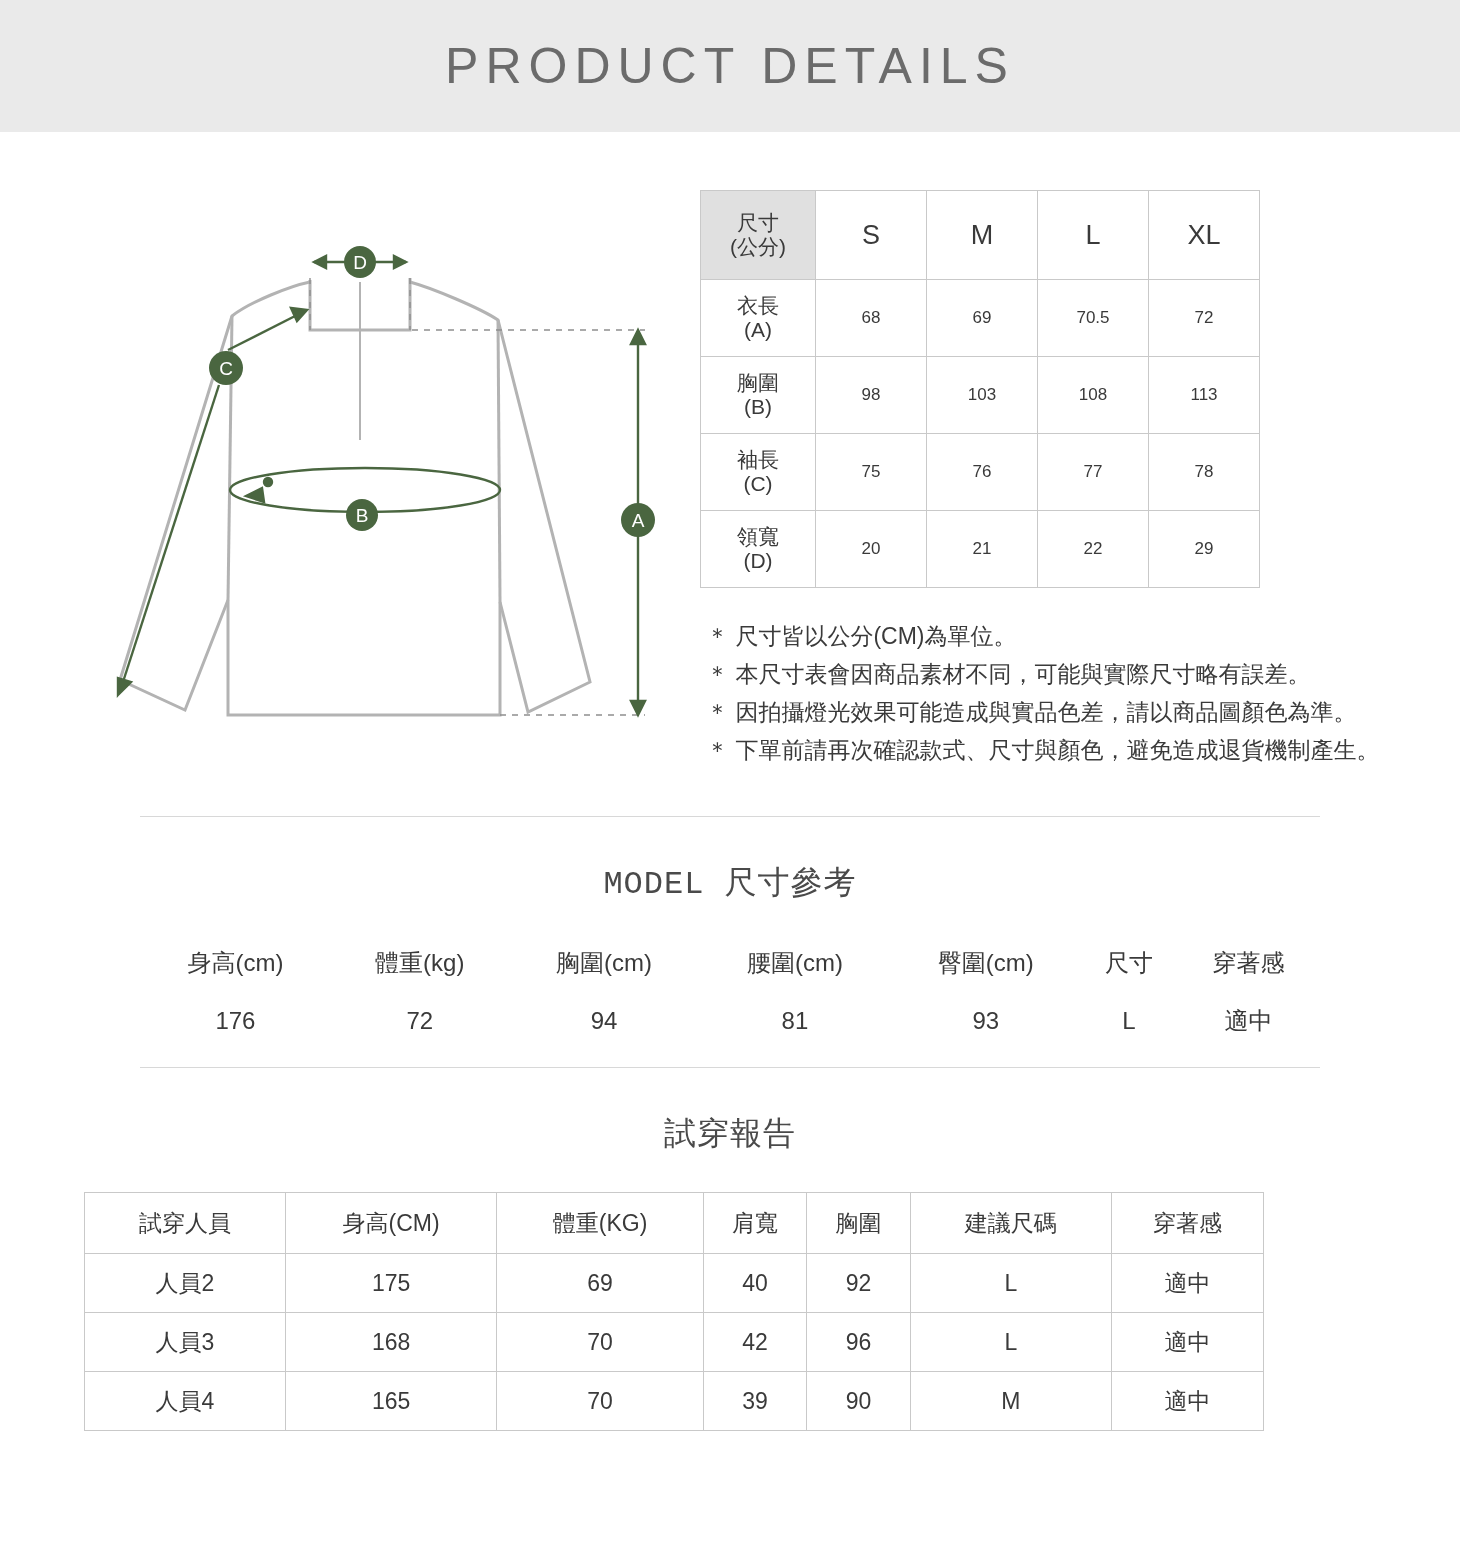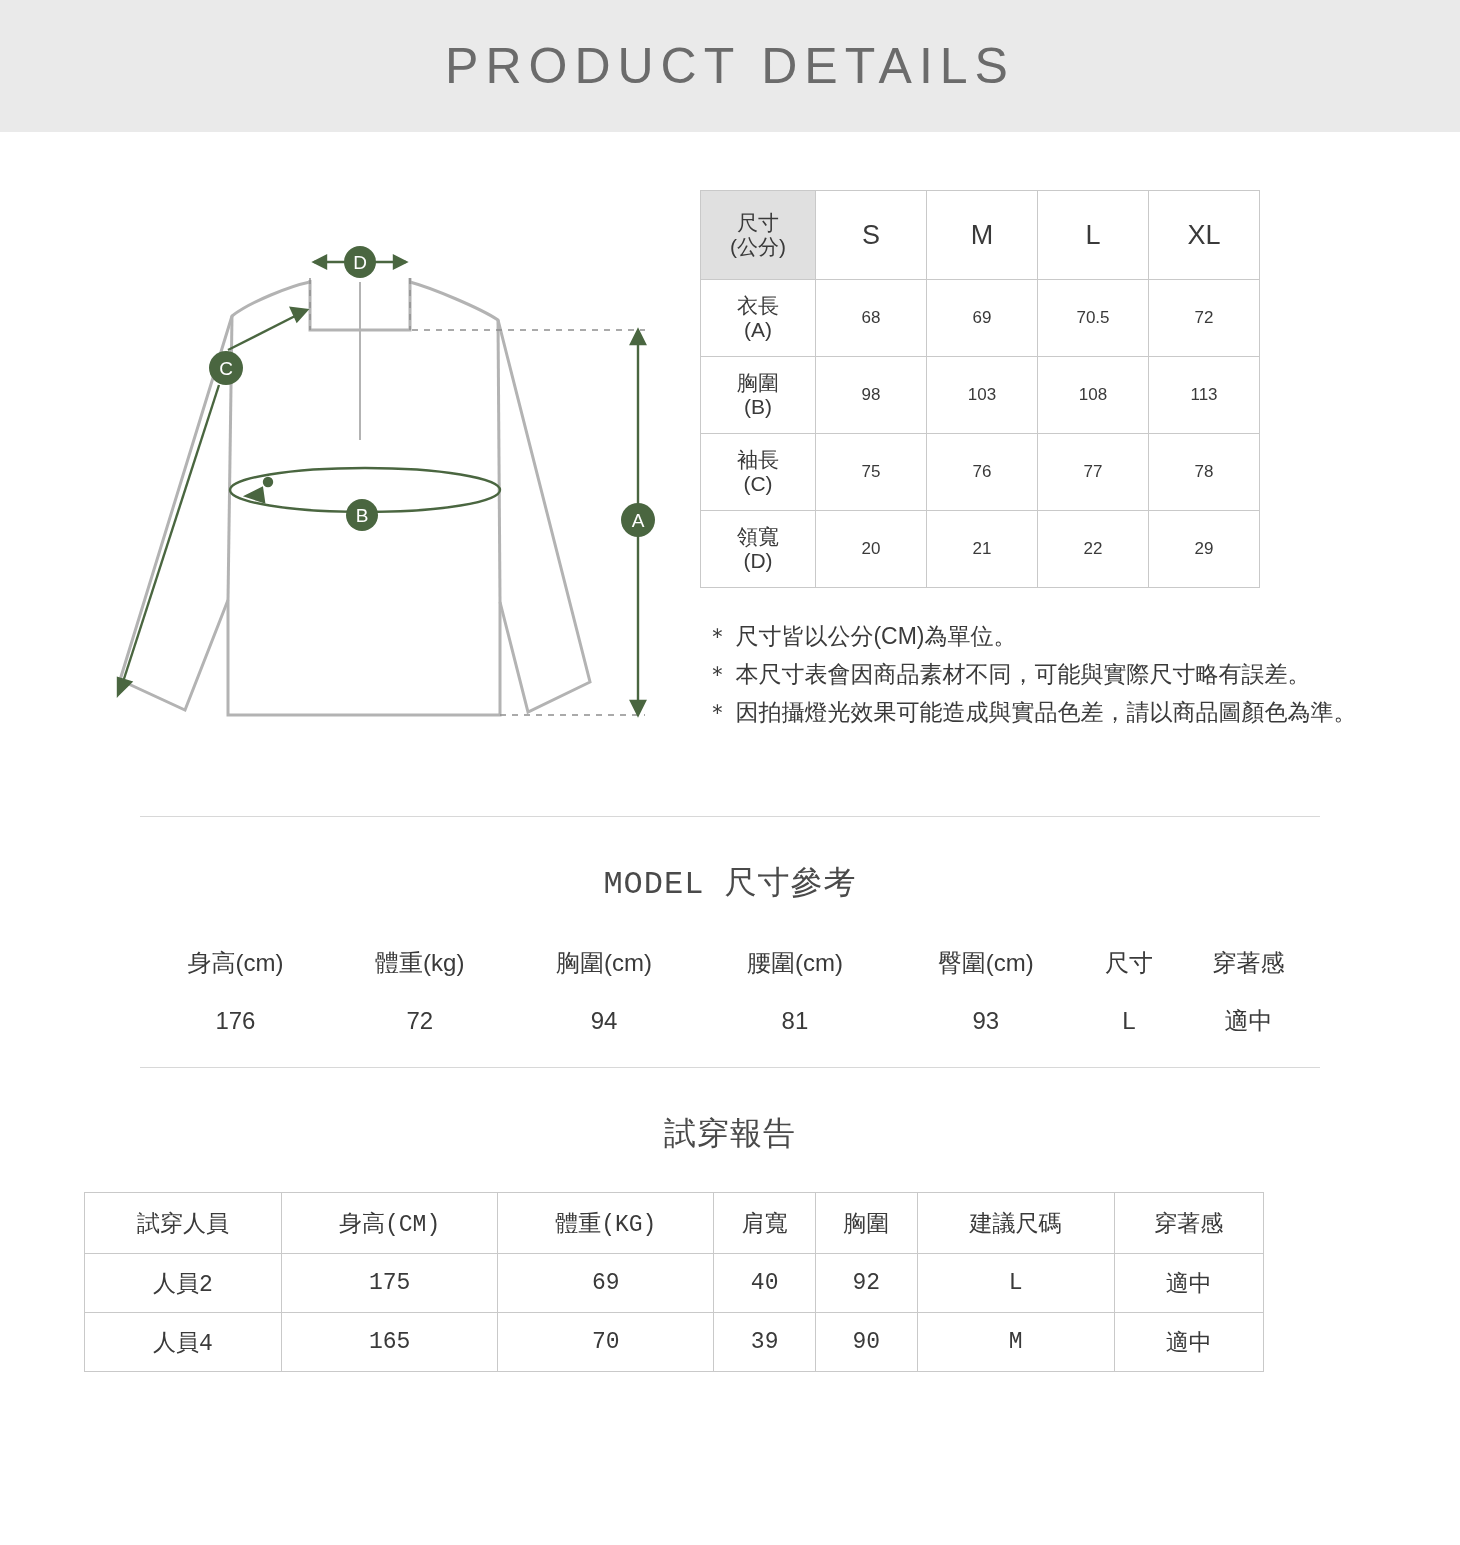--- a/index.html
+++ b/index.html
@@ -135,21 +135,20 @@
     font-size: 24px;
     color: #3a3a3a;
     text-align: center;
     padding: 0 0 30px 0;
   }
 
   
   .report-wrap {
     width: 1292px;
     margin: 0 auto;
-    font-family: Liberation Mono, monospace;
   }
   table.report-table {
     width: 1180px;
     border-collapse: collapse;
   }
   table.report-table th {
     border: 1px solid #c9c9c9;
     font-size: 23px;
     font-weight: 400;
     color: #3a3a3a;
@@ -293,20 +292,21 @@
             <td class="val">22</td>
             <td class="val">29</td>
           </tr>
         </tbody>
       </table>
 
       <div class="notes">
         <div class="note-line">＊ 尺寸皆以公分(CM)為單位。</div>
         <div class="note-line">＊ 本尺寸表會因商品素材不同，可能與實際尺寸略有誤差。</div>
         <div class="note-line">＊ 因拍攝燈光效果可能造成與實品色差，請以商品圖顏色為準。</div>
+        <div class="note-line">＊ 下單前請再次確認款式、尺寸與顏色，避免造成退貨機制產生。</div>
       </div>
     </div>
   </div>
 
   <div style="height:26px"></div>
   <div class="divider"></div>
 
   <div>
     <div class="section-title">MODEL 尺寸參考</div>
     <table class="model-table">
@@ -356,20 +356,29 @@
           <tr>
             <td>人員2</td>
             <td>175</td>
             <td>69</td>
             <td>40</td>
             <td>92</td>
             <td>L</td>
             <td>適中</td>
           </tr>
           <tr>
+            <td>人員3</td>
+            <td>168</td>
+            <td>70</td>
+            <td>42</td>
+            <td>96</td>
+            <td>L</td>
+            <td>適中</td>
+          </tr>
+          <tr>
             <td>人員4</td>
             <td>165</td>
             <td>70</td>
             <td>39</td>
             <td>90</td>
             <td>M</td>
             <td>適中</td>
           </tr>
         </tbody>
       </table>

